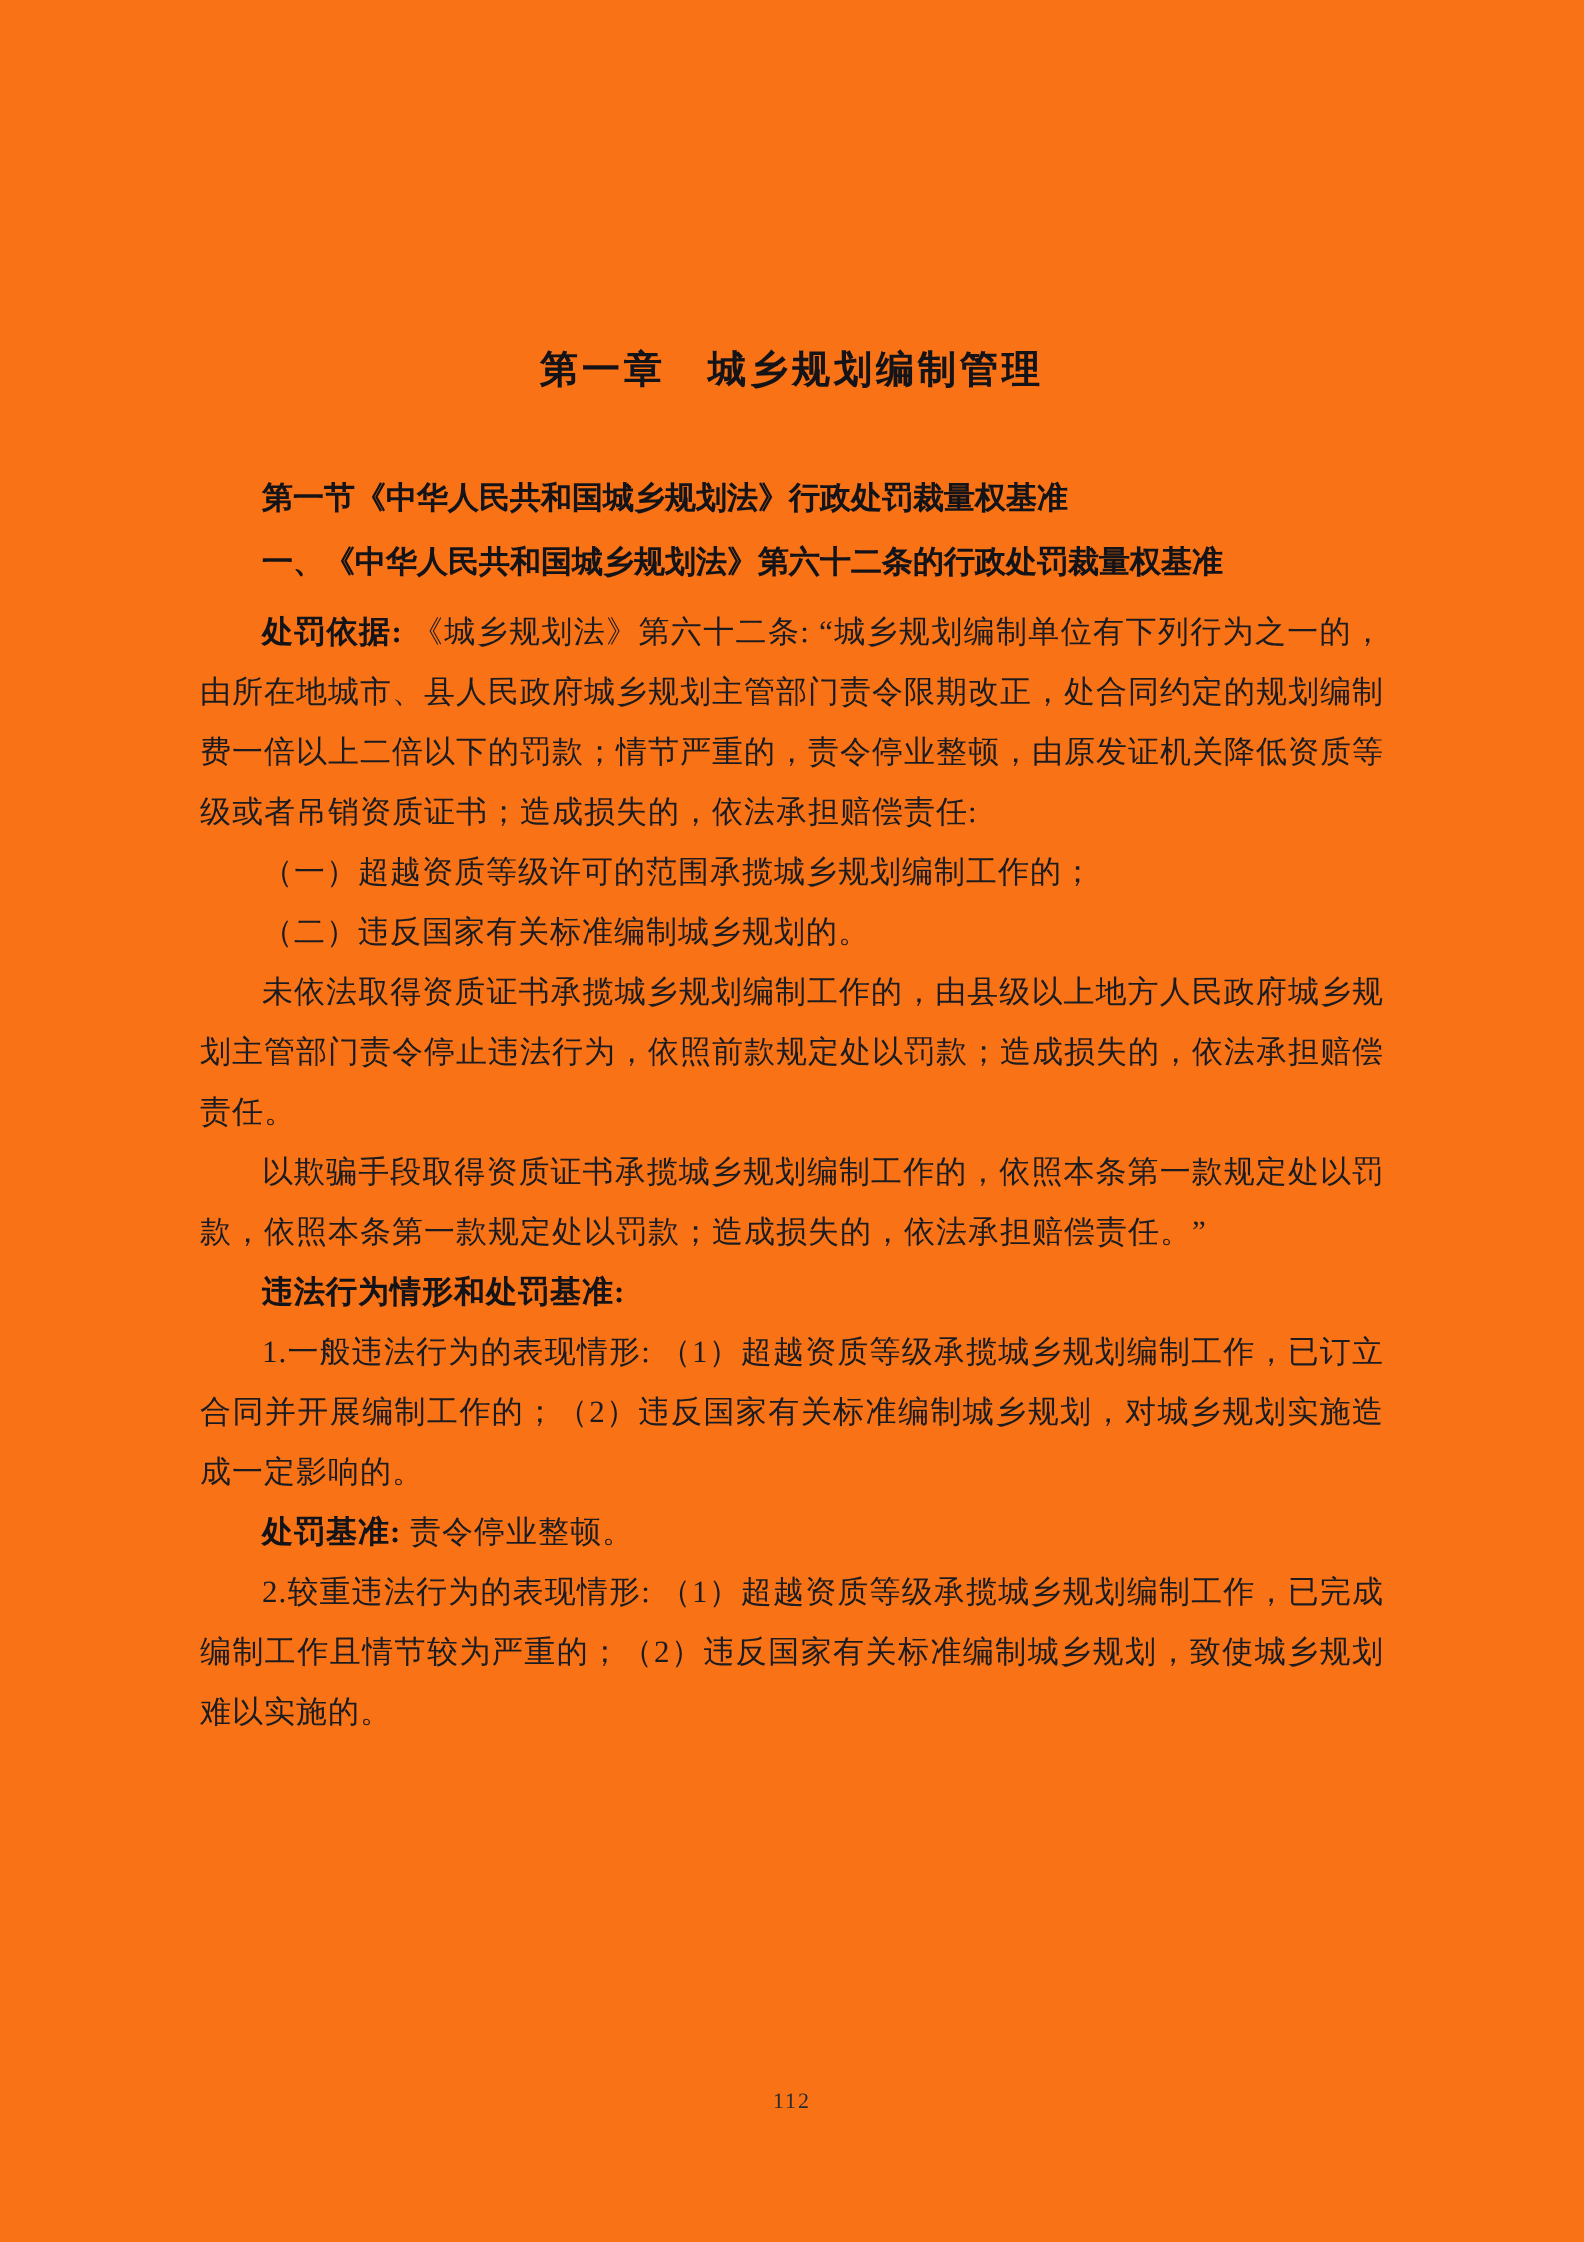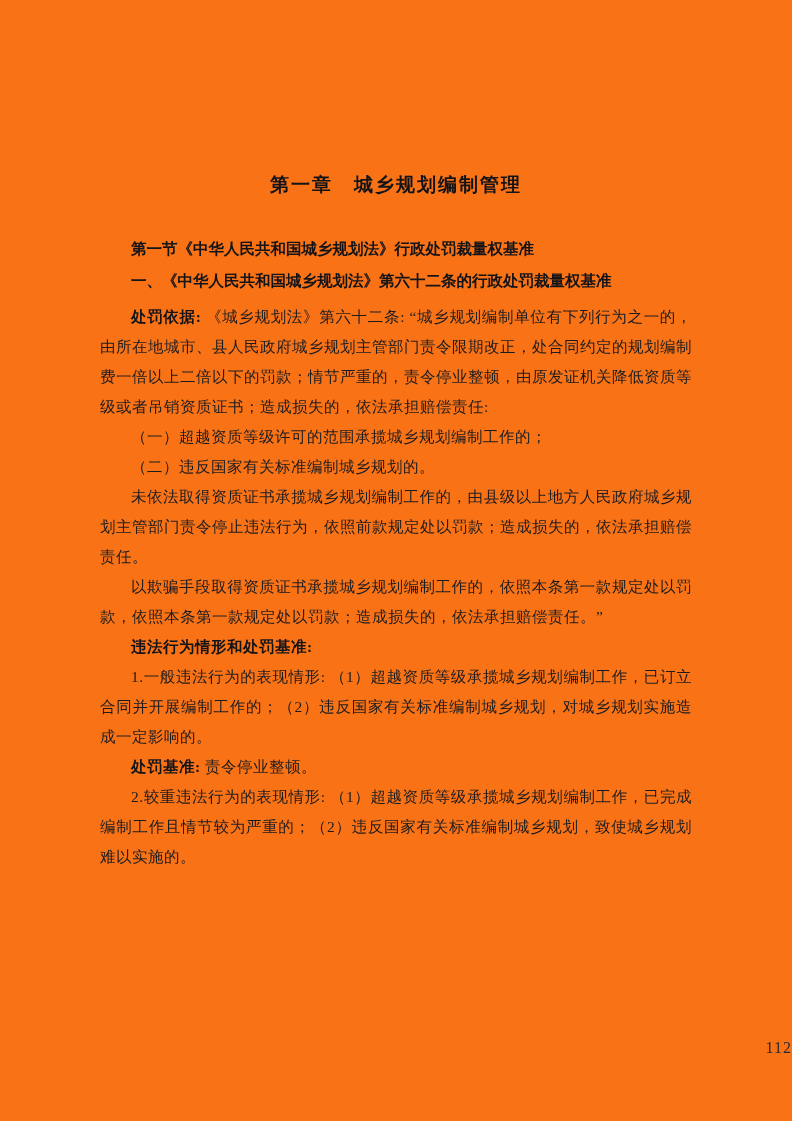--- a/index.html
+++ b/index.html
@@ -57,22 +57,22 @@
   }
   .seg-bold {
     font-weight: bold;
     color: #141418;
   }
   .page-number {
     position: absolute;
     left: 0;
     right: 0;
     bottom: 64px;
-    text-align: right;
-    font-size: 16px;
+    text-align: center;
+    font-size: 11px;
     letter-spacing: 1px;
     color: #2a2a30;
   }
 </style>
 </head>
 <body>
 
 <div class="page">
   <div class="content">
     <h1 class="chapter-title">第一章　城乡规划编制管理</h1>

